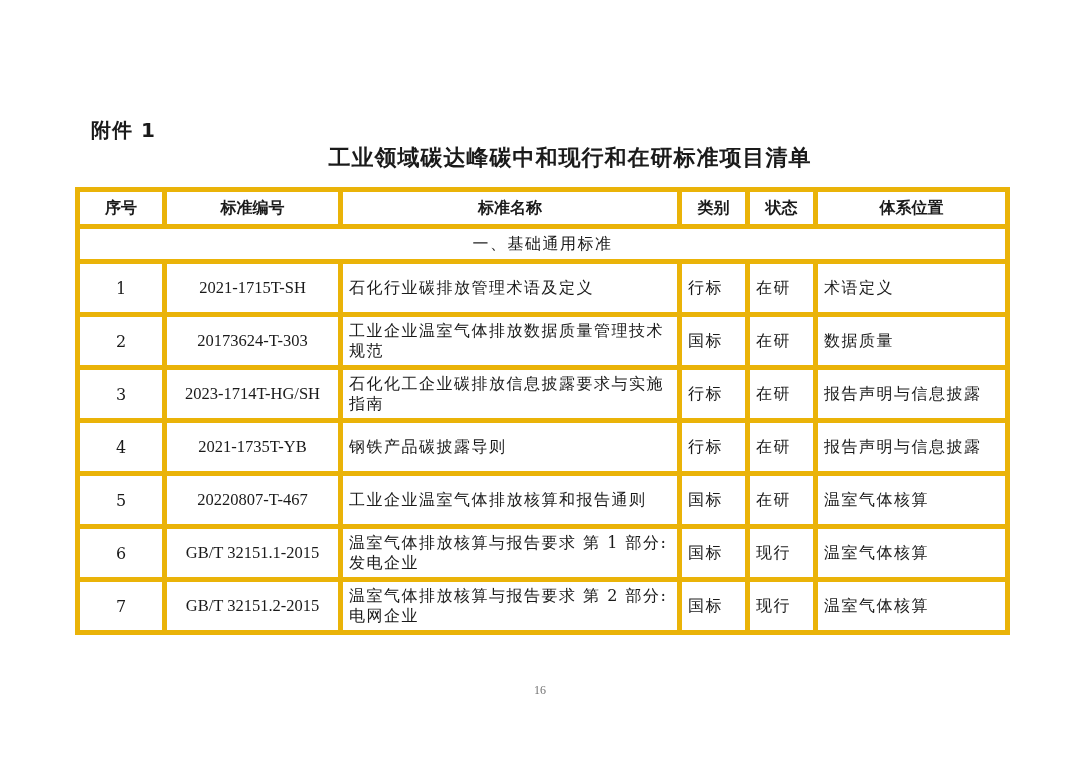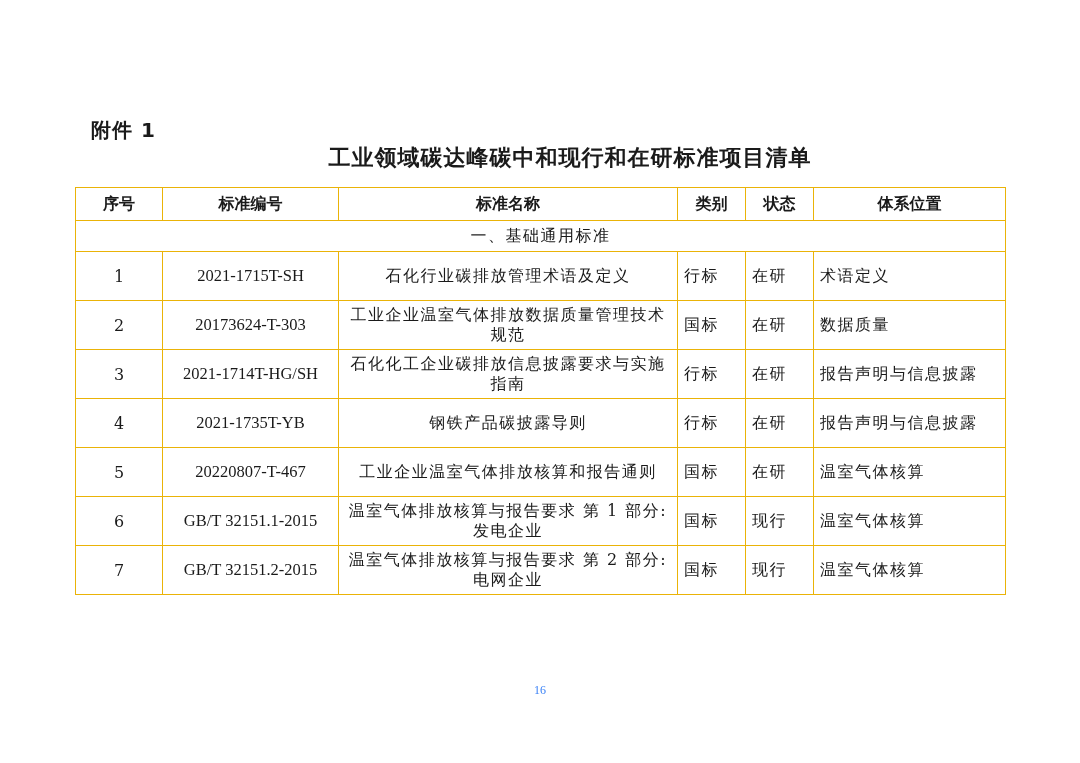--- a/index.html
+++ b/index.html
@@ -18,36 +18,36 @@
     font-family: "DejaVu Serif", "Liberation Serif", serif;
     font-size: 22px; font-weight: bold; letter-spacing: 1px;
     padding-left: 60px; box-sizing: border-box;
   }
   table.std {
     position: absolute; left: 75px; top: 187px; width: 930px;
     border-collapse: collapse; table-layout: fixed;
     border: 1.5px solid #555;
   }
   table.std td, table.std th {
-    border: 1px solid #eab308; padding: 0 6px; font-size: 16px;
+    border: 5px solid #eab308; padding: 0 6px; font-size: 16px;
     vertical-align: middle; overflow: hidden;
   }
   table.std th {
     height: 32px; font-family: "DejaVu Sans", "Liberation Sans", sans-serif;
     font-weight: bold; font-size: 16px; text-align: center;
   }
   table.std td.c { text-align: center; }
   table.std td.code { text-align: center; font-family: "Liberation Serif", "DejaVu Serif", serif; font-size: 16.5px; }
-  table.std td.name { text-align: center; line-height: 20px; letter-spacing: 1.5px; }
+  table.std td.name { text-align: left; line-height: 20px; letter-spacing: 1.5px; }
   table.std td.zh { text-align: left; letter-spacing: 1.5px; }
   tr.section td { height: 30px; text-align: center; letter-spacing: 1.5px; padding-left: 6px; }
   tr.row td { height: 48px; }
   .page-num {
     position: absolute; left: 0; width: 1080px; top: 683px; text-align: center;
-    font-family: "Liberation Serif", "DejaVu Serif", serif; font-size: 12px; color: #3b82f6;
+    font-family: "Liberation Serif", "DejaVu Serif", serif; font-size: 12px; color: #737373;
   }
 </style>
 </head>
 <body>
 
 <div class="attachment">附件 1</div>
 <div class="title">工业领域碳达峰碳中和现行和在研标准项目清单</div>
 
 <table class="std">
   <colgroup>
@@ -83,21 +83,21 @@
     <tr class="row">
       <td class="c">2</td>
       <td class="code">20173624-T-303</td>
       <td class="name">工业企业温室气体排放数据质量管理技术规范</td>
       <td class="zh">国标</td>
       <td class="zh">在研</td>
       <td class="zh">数据质量</td>
     </tr>
     <tr class="row">
       <td class="c">3</td>
-      <td class="code">2021-1714T-HG/SH</td>
+      <td class="code">2023-1714T-HG/SH</td>
       <td class="name">石化化工企业碳排放信息披露要求与实施指南</td>
       <td class="zh">行标</td>
       <td class="zh">在研</td>
       <td class="zh">报告声明与信息披露</td>
     </tr>
     <tr class="row">
       <td class="c">4</td>
       <td class="code">2021-1735T-YB</td>
       <td class="name">钢铁产品碳披露导则</td>
       <td class="zh">行标</td>

